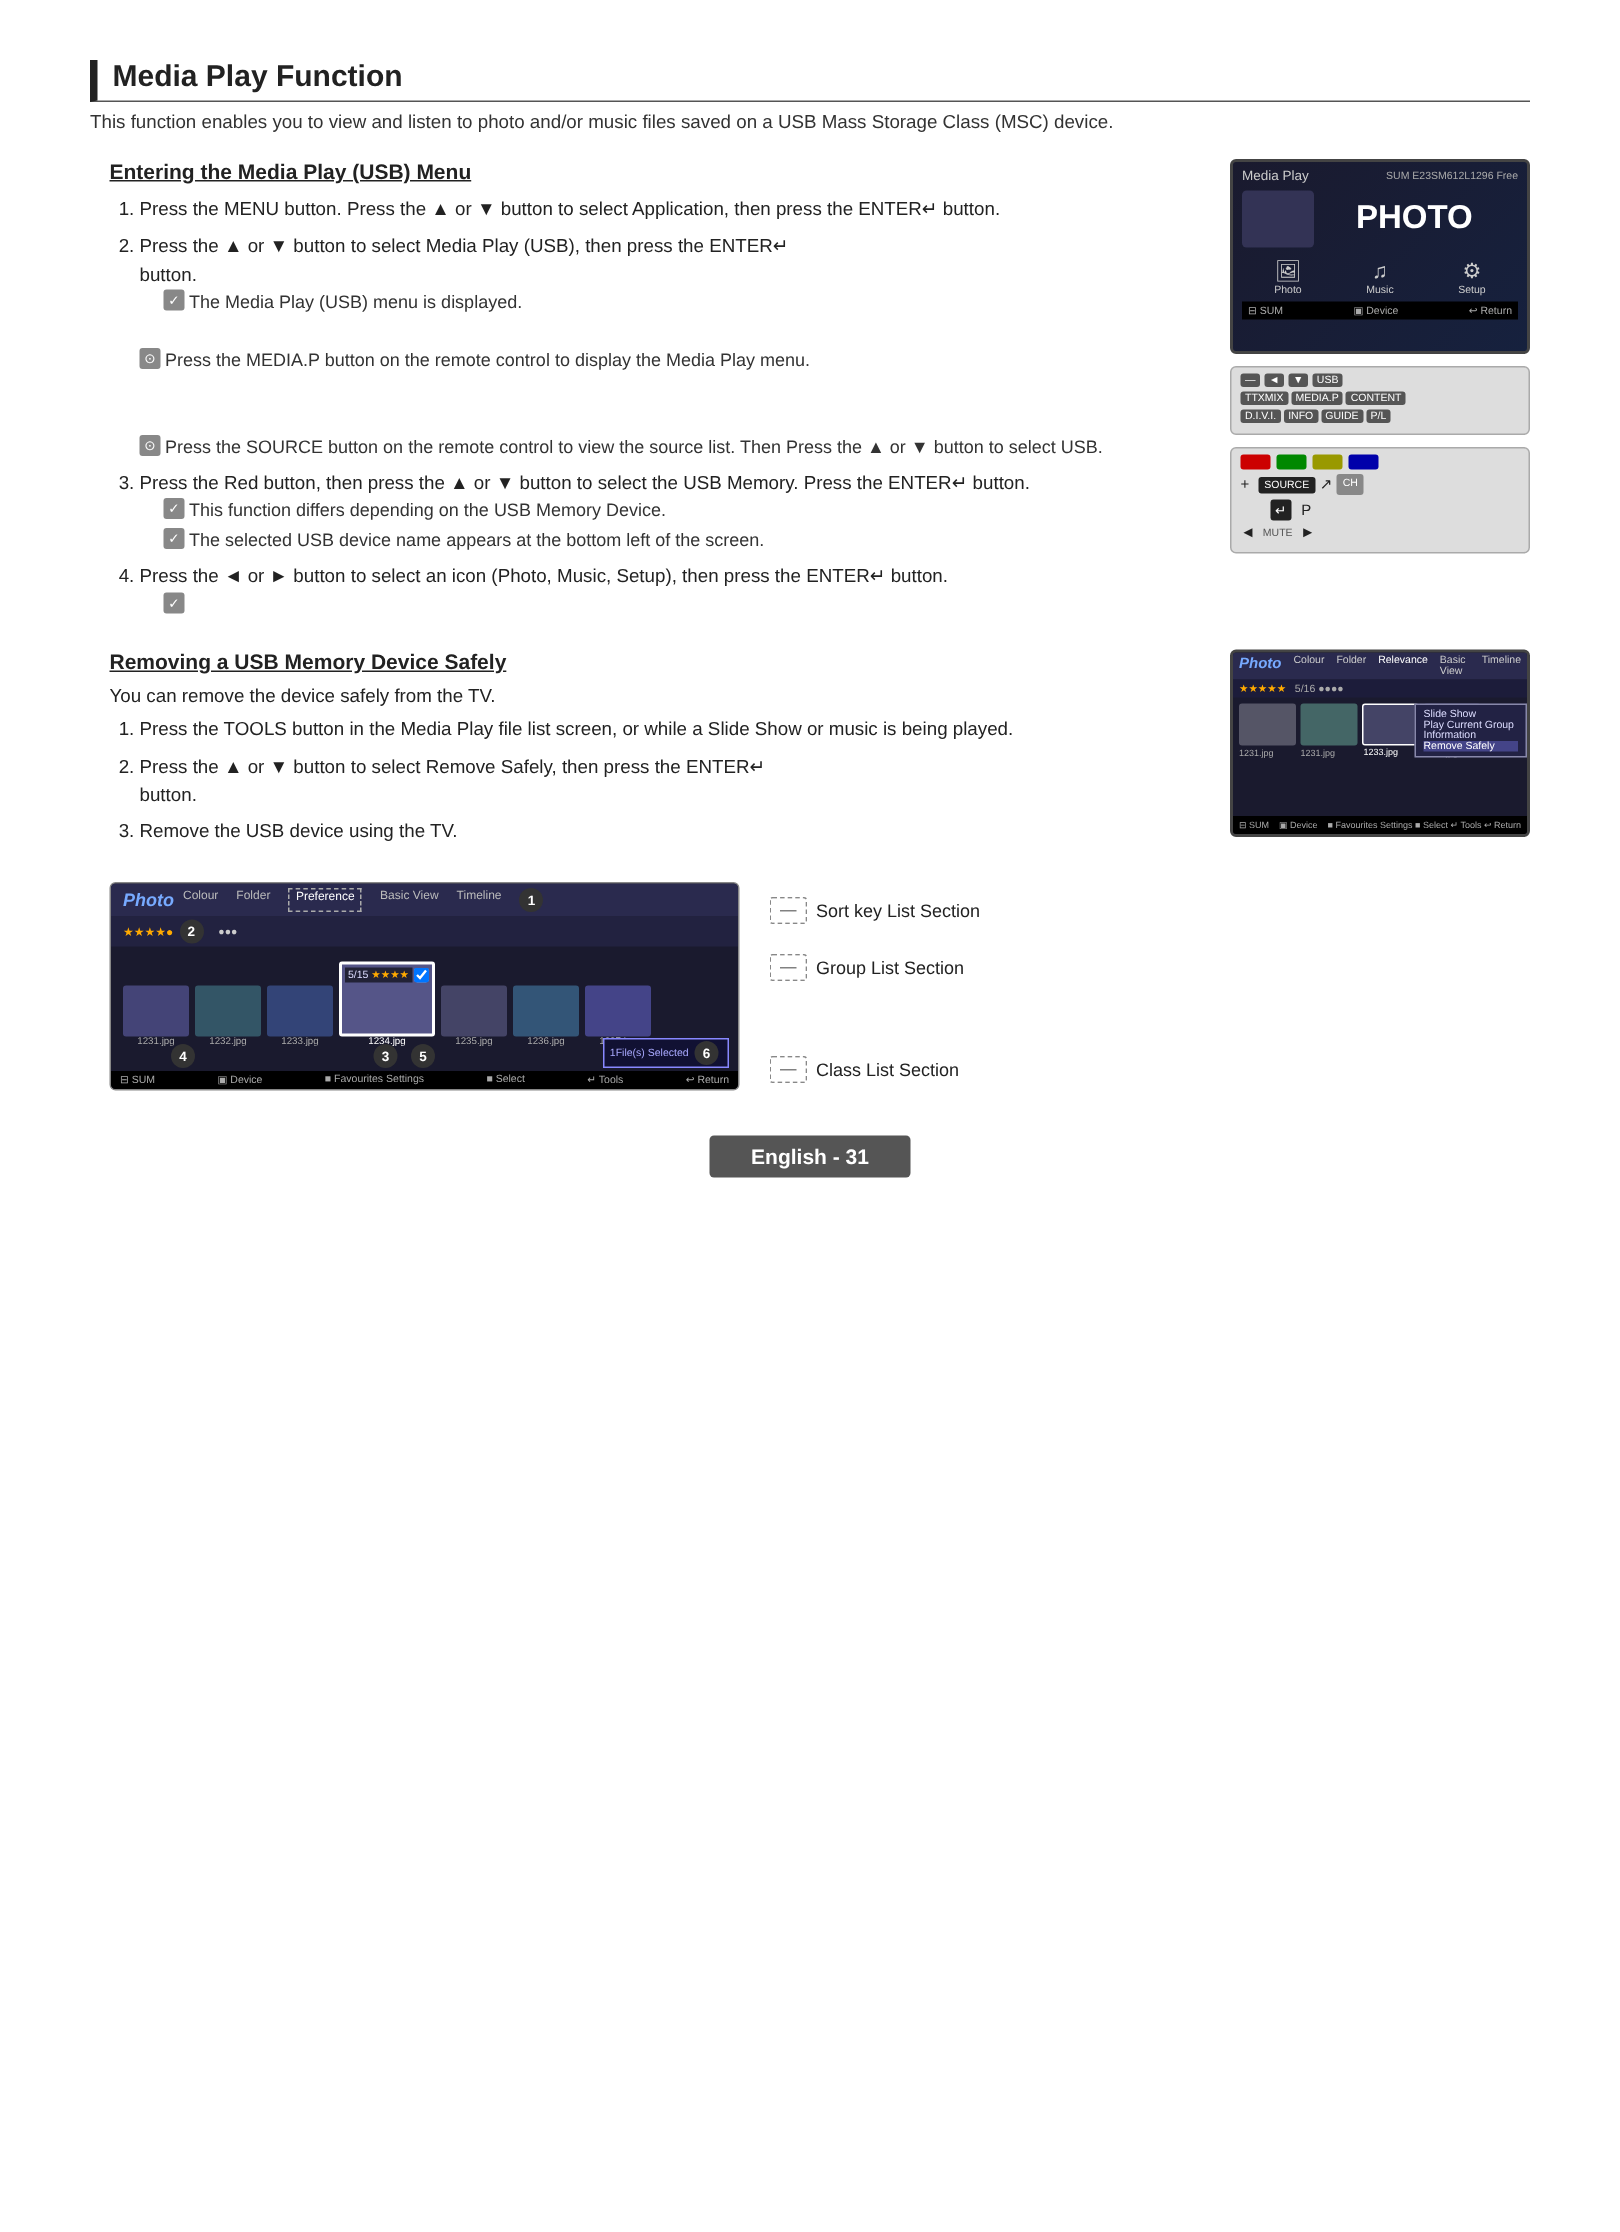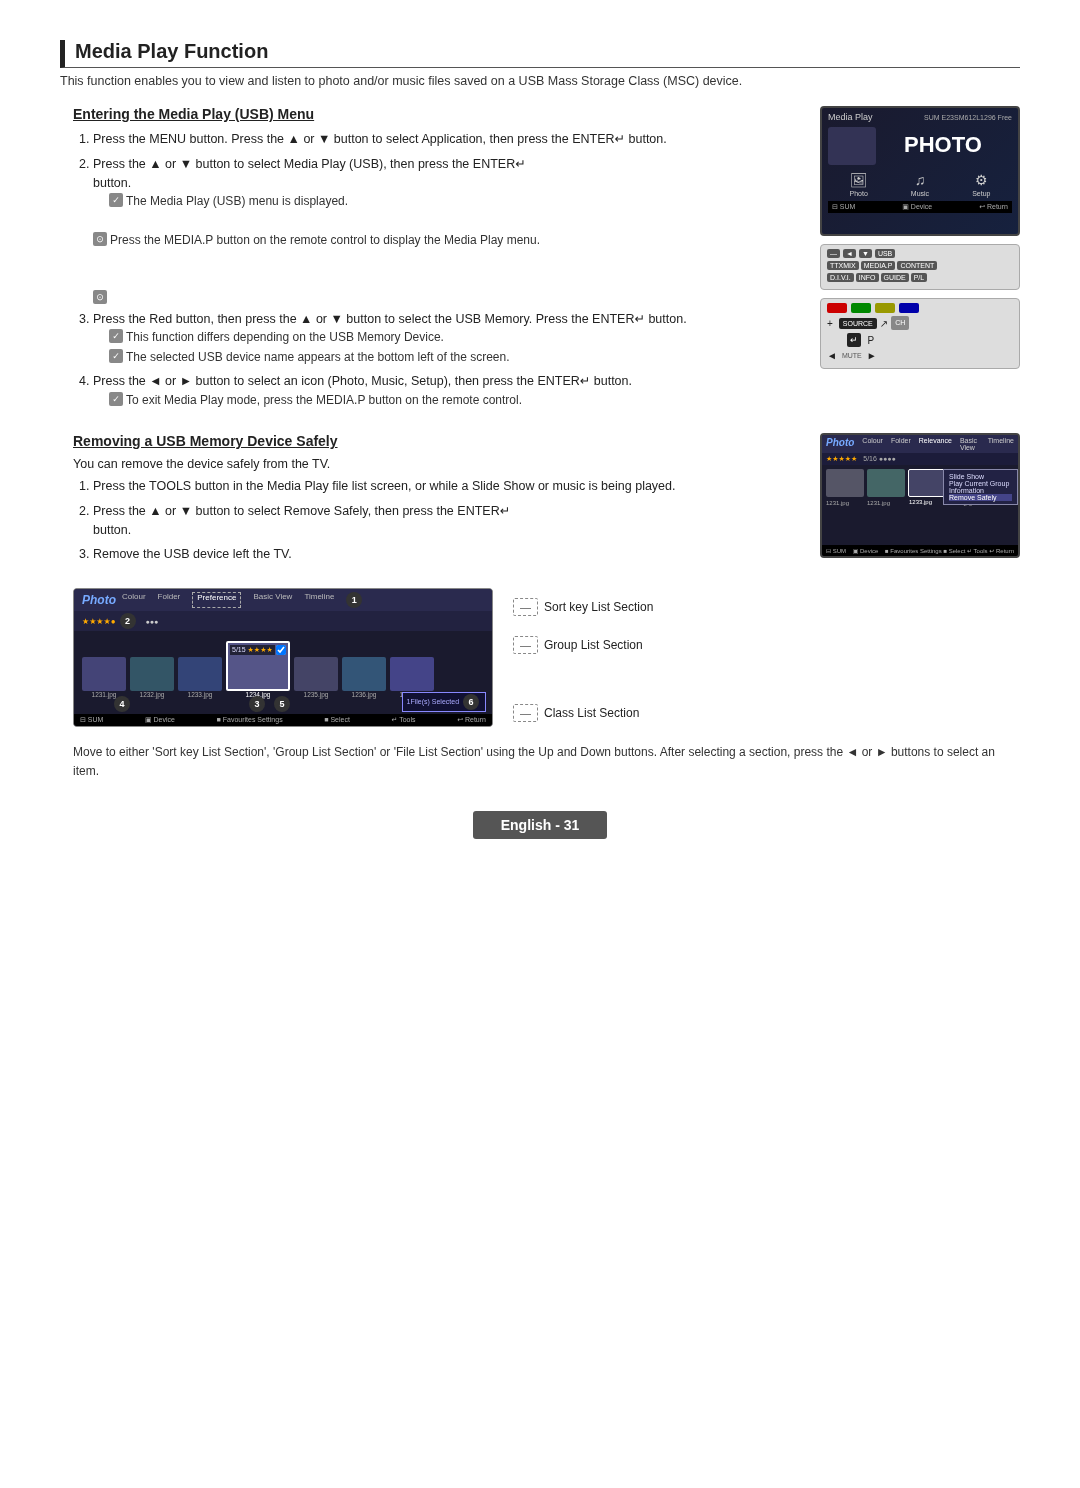--- a/index.html
+++ b/index.html
@@ -402,41 +402,41 @@
             </div>
           </div>
           <br>
           <div class="note-line">
             <span class="note-icon">⊙</span>
             <span>Press the <b>MEDIA.P</b> button on the remote control to display the <b>Media Play</b> menu.</span>
           </div>
           <br><br>
           <div class="note-line">
             <span class="note-icon">⊙</span>
+            <span>Press the <b>SOURCE</b> button on the remote control to view the source list. Then Press the ▲ or ▼ button to select <b>USB</b>.</span>
           </div>
         </li>
         <li>
           Press the Red button, then press the ▲ or ▼ button to select the USB Memory. Press the <b>ENTER↵</b> button.
           <div class="step-note">
             <div class="note-line">
               <span class="note-icon">✓</span>
               <span>This function differs depending on the USB Memory Device.</span>
             </div>
             <div class="note-line">
               <span class="note-icon">✓</span>
               <span>The selected USB device name appears at the bottom left of the screen.</span>
             </div>
           </div>
         </li>
         <li>
           Press the ◄ or ► button to select an icon (<b>Photo, Music, Setup</b>), then press the <b>ENTER↵</b> button.
           <div class="step-note">
             <div class="note-line">
               <span class="note-icon">✓</span>
-              <span>To exit <b>Media Play</b> mode, press the <b>MEDIA.P</b> button on the remote control.</span>
             </div>
           </div>
         </li>
       </ol>
     </div>
   </div>
 
   <div class="side-images">
 
     <div class="tv-screen tv-screen-media">
@@ -524,21 +524,21 @@
       <div class="section-title">Removing a USB Memory Device Safely</div>
       <p style="font-size:12.5px;margin-bottom:6px;">You can remove the device safely from the TV.</p>
       <ol>
         <li>
           Press the <b>TOOLS</b> button in the Media Play file list screen, or while a Slide Show or music is being played.
         </li>
         <li>
           Press the ▲ or ▼ button to select <b>Remove Safely</b>, then press the <b>ENTER↵</b><br>button.
         </li>
         <li>
-          Remove the USB device left the TV.
+          Remove the USB device using the TV.
         </li>
       </ol>
     </div>
   </div>
 
   <div class="side-images">
     <div class="photo-screen">
       <div class="photo-screen-top">
         <span style="color:#7af;font-weight:bold;font-style:italic;font-size:10px;">Photo</span>
         <span>Colour</span>
@@ -679,18 +679,17 @@
         <span class="dashed-bracket">—</span>
         <span>Group List Section</span>
       </div>
       <div style="margin-top:30px;" class="label-item">
         <span class="dashed-bracket">—</span>
         <span>Class List Section</span>
       </div>
     </div>
   </div>
 
-  <p class="bottom-note">Move to either 'Sort key List Section', 'Group List Section' or 'File List Section' using the Up and Down buttons. After selecting a section, press the ◄ or ► buttons to select an item.</p>
 </div>
 
 <div class="footer-bar">
   <span class="footer-badge">English - 31</span>
 </div>
 
 </body></html>

